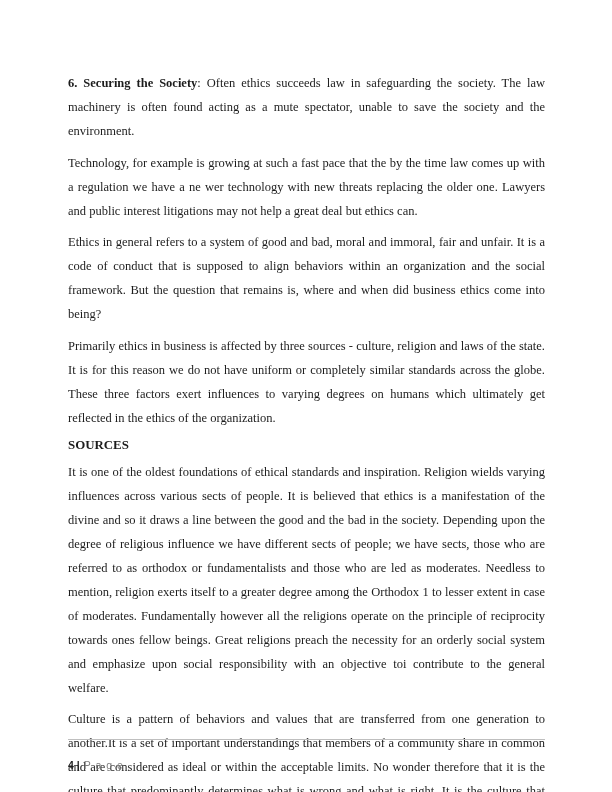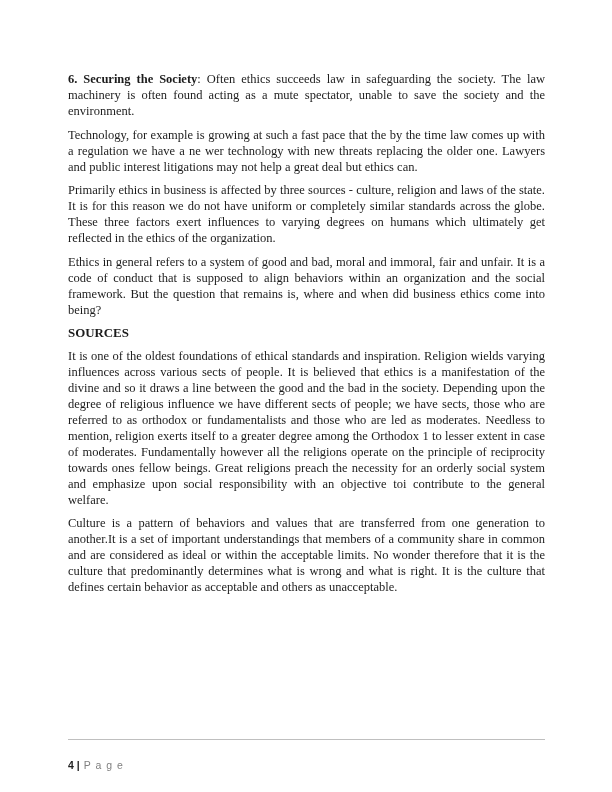--- a/index.html
+++ b/index.html
@@ -17,21 +17,21 @@
     color: #1c1c1c;
   }
   .doc-body {
     position: absolute;
     left: 68px;
     top: 71px;
     width: 477px;
   }
   .doc-body p {
     font-size: 12.5px;
-    line-height: 16px;
+    line-height: 24px;
     text-align: justify;
     margin: 0 0 7.5px 0;
   }
   .doc-body p:last-child { margin-bottom: 16px; }
   .doc-body p strong { font-weight: bold; }
   .doc-body h2 {
     font-size: 12.9px;
     line-height: 17px;
     font-weight: bold;
     margin: 7.5px 0 5.5px 0;
@@ -66,22 +66,22 @@
   }
 </style>
 </head>
 <body>
 
 <div class="page">
 
   <div class="doc-body" id="doc-body">
       <p><strong>6. Securing the Society</strong>: Often ethics succeeds law in safeguarding the society. The law machinery is often found acting as a mute spectator, unable to save the society and the environment.</p>
       <p>Technology, for example is growing at such a fast pace that the by the time law comes up with a regulation we have a ne wer technology with new threats replacing the older one. Lawyers and public interest litigations may not help a great deal but ethics can.</p>
+      <p>Ethics in general refers to a system of good and bad, moral and immoral, fair and unfair. It is a code of conduct that is supposed to align behaviors within an organization and the social framework. But the question that remains is, where and when did business ethics come into being?</p>
       <p>Primarily ethics in business is affected by three sources - culture, religion and laws of the state. It is for this reason we do not have uniform or completely similar standards across the globe. These three factors exert influences to varying degrees on humans which ultimately get reflected in the ethics of the organization.</p>
-      <p>Ethics in general refers to a system of good and bad, moral and immoral, fair and unfair. It is a code of conduct that is supposed to align behaviors within an organization and the social framework. But the question that remains is, where and when did business ethics come into being?</p>
       <h2>SOURCES</h2>
       <p>It is one of the oldest foundations of ethical standards and inspiration. Religion wields varying influences across various sects of people. It is believed that ethics is a manifestation of the divine and so it draws a line between the good and the bad in the society. Depending upon the degree of religious influence we have different sects of people; we have sects, those who are referred to as orthodox or fundamentalists and those who are led as moderates. Needless to mention, religion exerts itself to a greater degree among the Orthodox 1 to lesser extent in case of moderates. Fundamentally however all the religions operate on the principle of reciprocity towards ones fellow beings. Great religions preach the necessity for an orderly social system and emphasize upon social responsibility with an objective toi contribute to the general welfare.</p>
       <p>Culture is a pattern of behaviors and values that are transferred from one generation to another.It is a set of important understandings that members of a community share in common and are considered as ideal or within the acceptable limits. No wonder therefore that it is the culture that predominantly determines what is wrong and what is right. It is the culture that defines certain behavior as acceptable and others as unacceptable.</p>
     </div>
 
   <div class="footer">
     <span class="pg-num">4</span><span class="pg-sep">|</span><span class="pg-label">P a g e</span>
   </div>
 
 </div>

